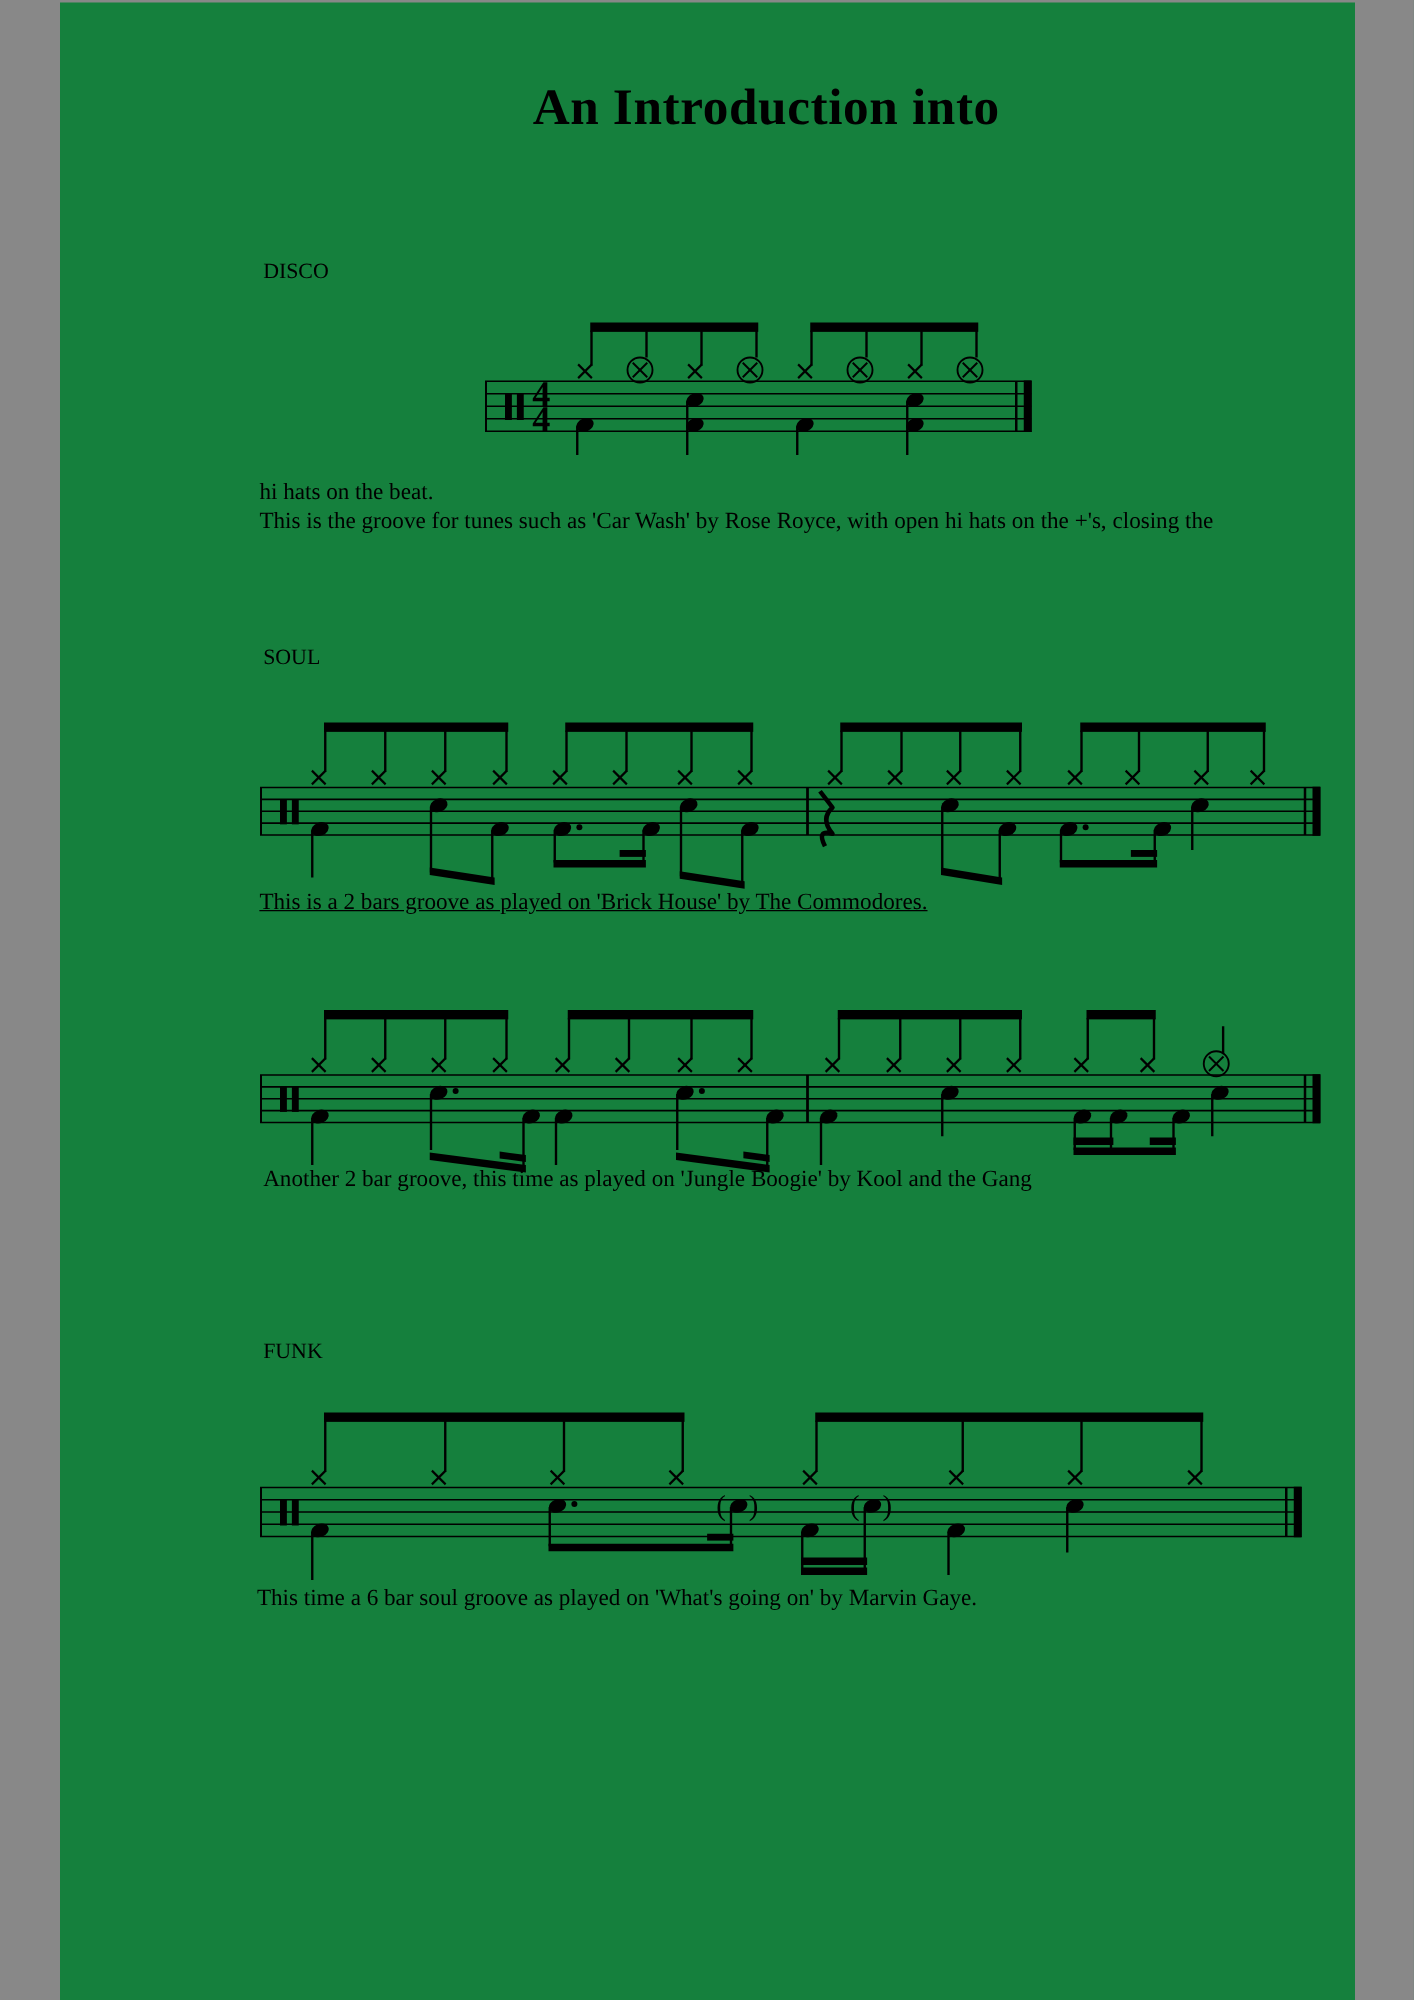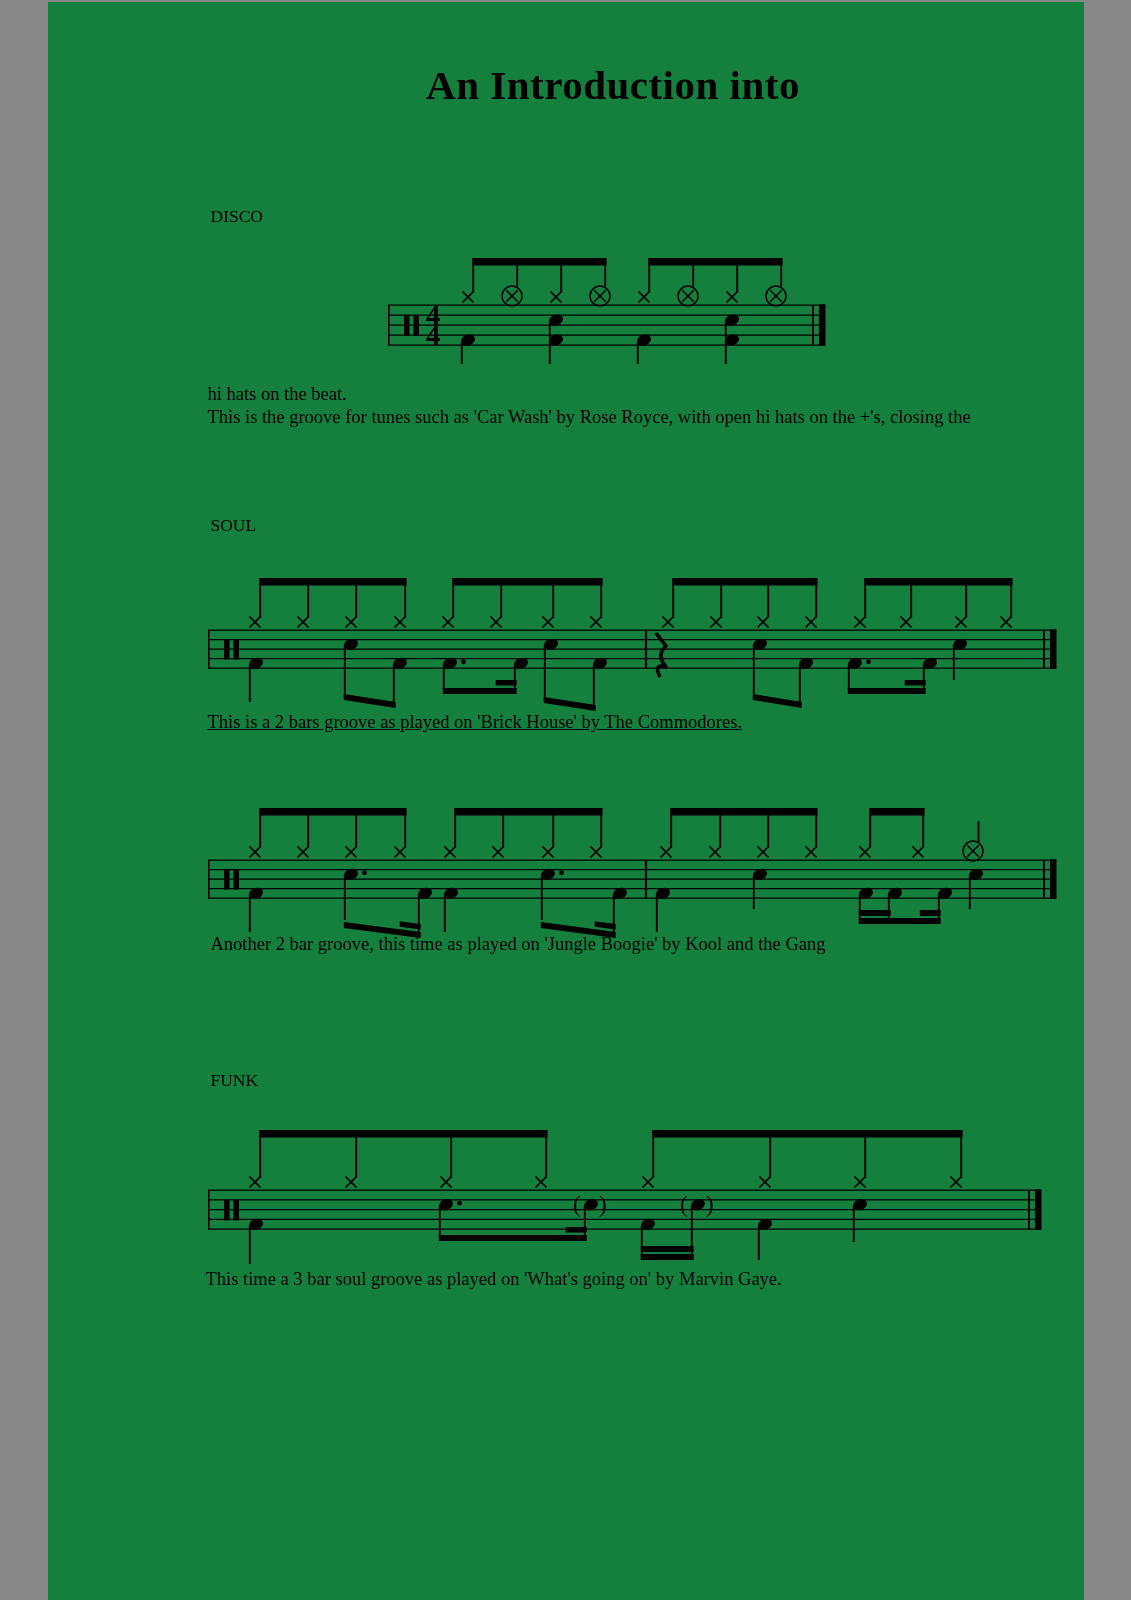--- a/index.html
+++ b/index.html
@@ -348,16 +348,16 @@
   </div>
 
   <div class="abs section-label" style="left:163px;top:513px;">SOUL</div>
 
   <div class="abs caption" style="left:160px;top:709px;text-decoration:underline;">This is a 2 bars groove as played on 'Brick House' by The Commodores.</div>
 
   <div class="abs caption" style="left:163px;top:931px;">Another 2 bar groove, this time as played on 'Jungle Boogie' by Kool and the Gang</div>
 
   <div class="abs section-label" style="left:163px;top:1068px;">FUNK</div>
 
-  <div class="abs caption" style="left:158px;top:1266px;">This time a 3 bar soul groove as played on 'What's going on' by Marvin Gaye.</div>
+  <div class="abs caption" style="left:158px;top:1266px;">This time a 6 bar soul groove as played on 'What's going on' by Marvin Gaye.</div>
 
 
 </div>
 
 </body></html>

